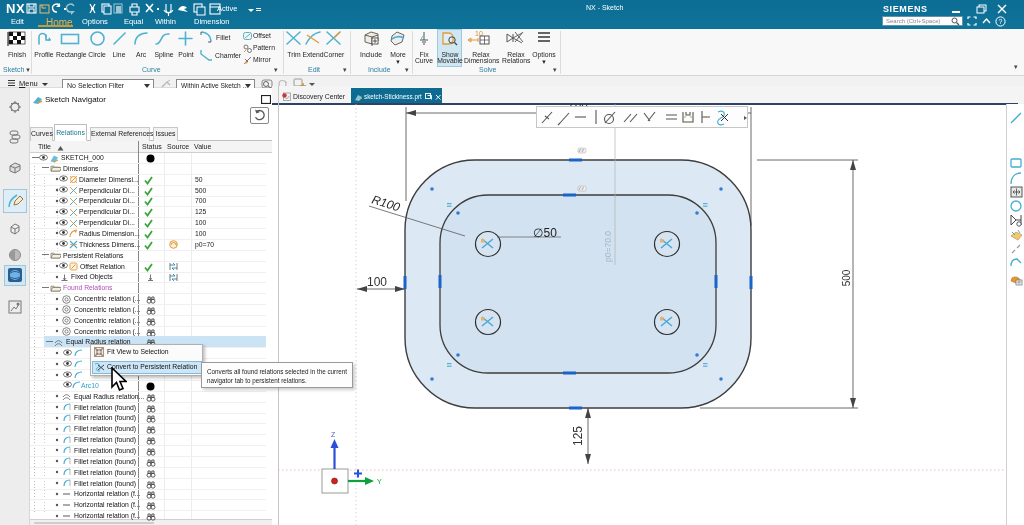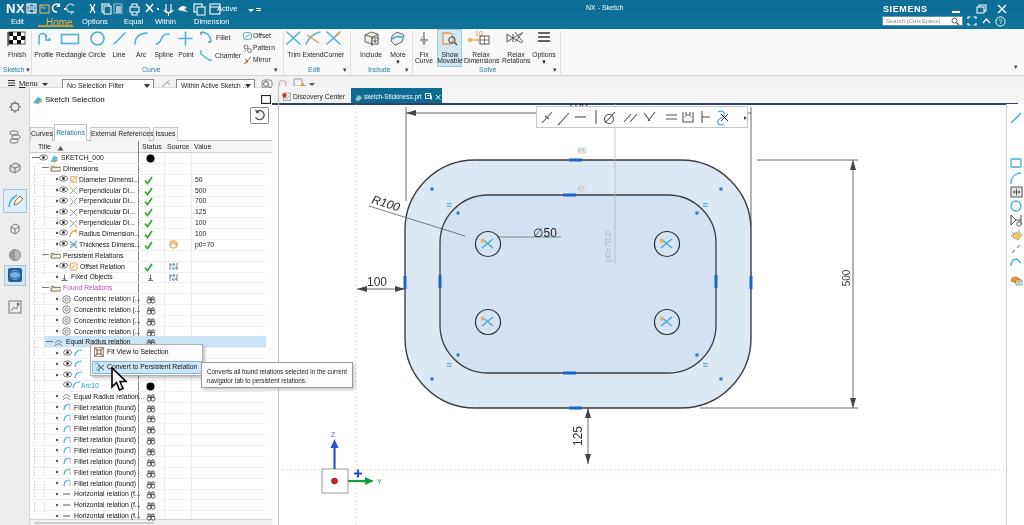--- a/index.html
+++ b/index.html
@@ -290,21 +290,21 @@
     <div class="abs" style="left:4px;top:265px;width:22px;height:21px;background:#cfe7f3;border:1px solid #9cc9de;"></div>
     <svg class="abs" style="left:7px;top:267px" width="16" height="16" viewBox="0 0 16 16">
       <rect x="1" y="1" width="14" height="14" rx="2" fill="#2d5d8e"></rect>
       <circle cx="8" cy="8" r="5" fill="#6db3e8"></circle>
       <path d="M4 6c2-2 6-2 8 0M4 10c2 2 6 2 8 0" stroke="#2d5d8e" fill="none"></path>
     </svg>
     <svg class="abs" style="left:32px;top:95px" width="11" height="10" viewBox="0 0 11 10">
       <path d="M1 8L6 2l4 2-4 5z" fill="#50b2d0"></path>
       <path d="M6 8l4-2" stroke="#e39a3b" stroke-width="1.5"></path>
     </svg>
-    <div class="abs" style="left:45px;top:95px;font-size:8px;color:#111;">Sketch Selection</div>
+    <div class="abs" style="left:45px;top:95px;font-size:8px;color:#111;">Sketch Navigator</div>
     <svg class="abs" style="left:261px;top:95px" width="10" height="9">
       <rect x="0.5" y="0.5" width="9" height="8" fill="none" stroke="#222" stroke-width="1.2"></rect>
     </svg>
     <div class="abs" style="left:250px;top:107px;width:19px;height:17px;background:#fff;border:1px solid #888;border-radius:2px;"></div>
     <svg class="abs" style="left:253px;top:109px" width="13" height="13" viewBox="0 0 13 13">
       <path d="M3 3.2a4.6 4.6 0 1 1 -0.5 5" fill="none" stroke="#555" stroke-width="1.3"></path>
       <path d="M2 0.5l1.5 4L7 3z" fill="#555"></path>
     </svg>
     <div class="abs" style="left:30px;top:140px;width:242px;height:1px;background:#bdbdbd;"></div>
     <div class="abs" style="left:30px;top:127px;width:23px;height:14px;background:#f2f2f2;border:1px solid #c8c8c8;border-bottom:none;font-size:6.9px;color:#222;text-align:center;line-height:12px;white-space:nowrap;">Curves</div>

